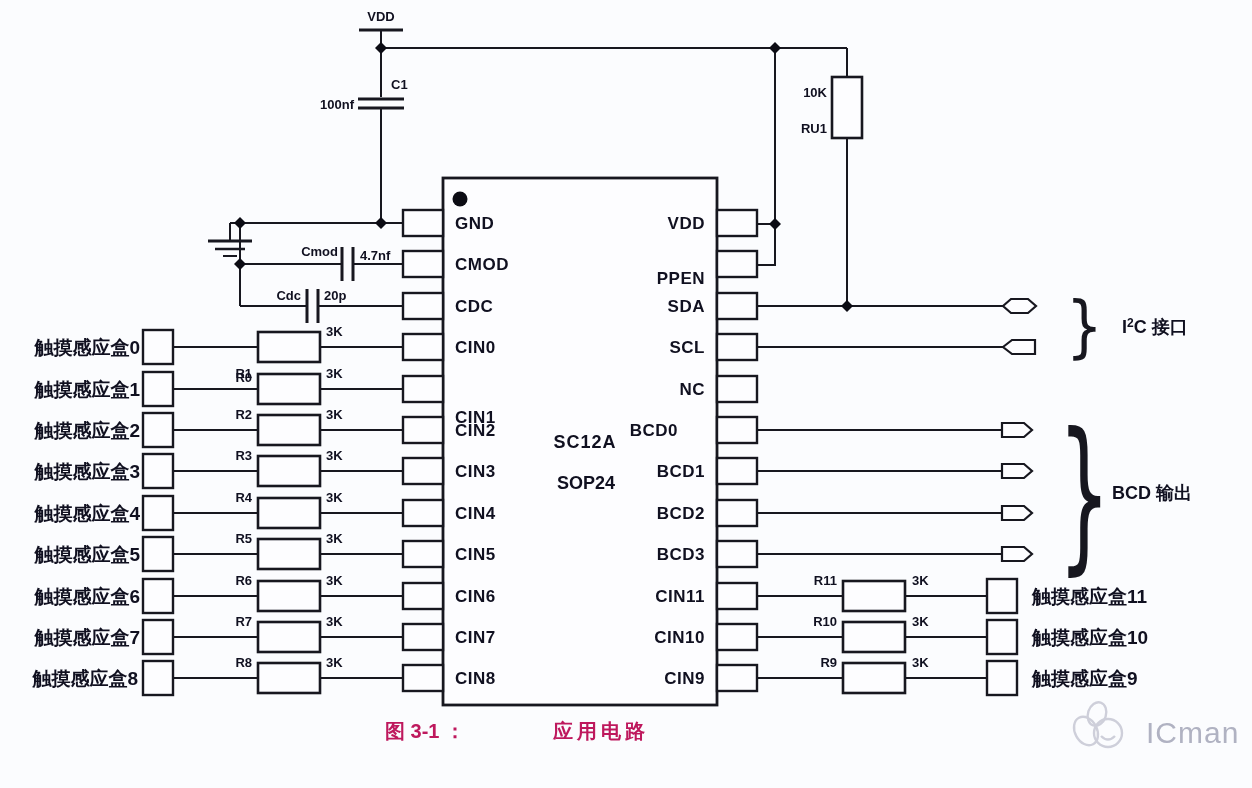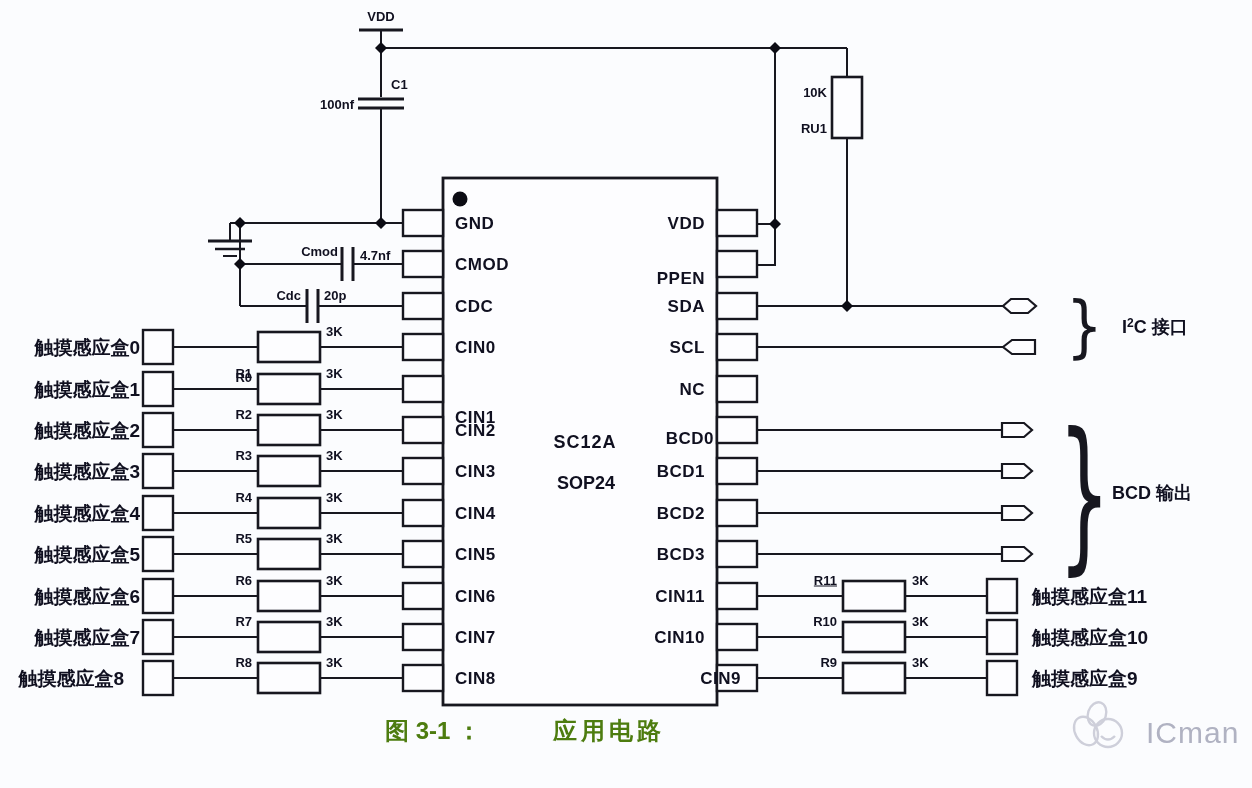--- a/index.html
+++ b/index.html
@@ -9,21 +9,21 @@
   .lbl{position:absolute;font-weight:bold;color:#101020;white-space:nowrap;line-height:1;}
   .la{transform:translate(0,-50%);}
   .ra{transform:translate(-100%,-50%);}
   .ca{transform:translate(-50%,-50%);}
   .s13{font-size:13px;}
   .s17{font-size:17px;letter-spacing:.5px;}
   .s19{font-size:18px;}
   .s23{font-size:18px;letter-spacing:1px;}
   .cjk{font-size:19px;font-weight:bold;}
   .bus{font-size:18px;}
-  .cap{font-size:24px;color:#4d7c0f;}
+  .cap{font-size:20px;color:#be185d;}
   .brace{position:absolute;font-family:"DejaVu Sans",sans-serif;font-weight:400;
          color:#17171f;line-height:1;transform-origin:0 0;}
   .logo-text{position:absolute;font-size:30px;font-weight:400;color:#b0b2c2;letter-spacing:1px;
              transform:translate(0,-50%);}
   sup.i2c{font-size:12px;vertical-align:6px;}
 </style>
 </head>
 <body>
 
 <div id="stage">
@@ -214,61 +214,61 @@
   <span class="lbl s17 la" style="left:455px;top:554px;">CIN5</span>
   <span class="lbl s17 la" style="left:455px;top:596px;">CIN6</span>
   <span class="lbl s17 la" style="left:455px;top:637px;">CIN7</span>
   <span class="lbl s17 la" style="left:455px;top:678px;">CIN8</span>
 
   <span class="lbl s17 ra" style="left:705px;top:223px;">VDD</span>
   <span class="lbl s17 ra" style="left:705px;top:278px;">PPEN</span>
   <span class="lbl s17 ra" style="left:705px;top:306px;">SDA</span>
   <span class="lbl s17 ra" style="left:705px;top:347px;">SCL</span>
   <span class="lbl s17 ra" style="left:705px;top:389px;">NC</span>
-  <span class="lbl s17 ra" style="left:714px;top:430px;margin-top:8px;">BCD0</span>
+  <span class="lbl s17 ra" style="left:678px;top:430px;">BCD0</span>
   <span class="lbl s17 ra" style="left:705px;top:471px;">BCD1</span>
   <span class="lbl s17 ra" style="left:705px;top:513px;">BCD2</span>
   <span class="lbl s17 ra" style="left:705px;top:554px;">BCD3</span>
   <span class="lbl s17 ra" style="left:705px;top:596px;">CIN11</span>
   <span class="lbl s17 ra" style="left:705px;top:637px;">CIN10</span>
-  <span class="lbl s17 ra" style="left:705px;top:678px;margin-left:36px;">CIN9</span>
+  <span class="lbl s17 ra" style="left:705px;top:678px;">CIN9</span>
 
   <span class="lbl s23 ca" style="left:585px;top:442px;">SC12A</span>
   <span class="lbl s19 ca" style="left:586px;top:483px;">SOP24</span>
 
   <span class="lbl cjk ra" style="left:140px;top:347px;">触摸感应盒0</span>
   <span class="lbl cjk ra" style="left:140px;top:389px;">触摸感应盒1</span>
   <span class="lbl cjk ra" style="left:140px;top:430px;">触摸感应盒2</span>
   <span class="lbl cjk ra" style="left:140px;top:471px;">触摸感应盒3</span>
   <span class="lbl cjk ra" style="left:140px;top:513px;">触摸感应盒4</span>
   <span class="lbl cjk ra" style="left:140px;top:554px;">触摸感应盒5</span>
   <span class="lbl cjk ra" style="left:140px;top:596px;">触摸感应盒6</span>
   <span class="lbl cjk ra" style="left:140px;top:637px;">触摸感应盒7</span>
-  <span class="lbl cjk ra" style="left:124px;top:678px;">触摸感应盒8</span>
+  <span class="lbl cjk ra" style="left:138px;top:678px;">触摸感应盒8</span>
 
   <span class="lbl s13 ra" style="left:252px;top:331px;margin-top:46px;">R0</span>
   <span class="lbl s13 la" style="left:326px;top:331px;">3K</span>
   <span class="lbl s13 ra" style="left:252px;top:373px;">R1</span>
   <span class="lbl s13 la" style="left:326px;top:373px;">3K</span>
   <span class="lbl s13 ra" style="left:252px;top:414px;">R2</span>
   <span class="lbl s13 la" style="left:326px;top:414px;">3K</span>
   <span class="lbl s13 ra" style="left:252px;top:455px;">R3</span>
   <span class="lbl s13 la" style="left:326px;top:455px;">3K</span>
   <span class="lbl s13 ra" style="left:252px;top:497px;">R4</span>
   <span class="lbl s13 la" style="left:326px;top:497px;">3K</span>
   <span class="lbl s13 ra" style="left:252px;top:538px;">R5</span>
   <span class="lbl s13 la" style="left:326px;top:538px;">3K</span>
   <span class="lbl s13 ra" style="left:252px;top:580px;">R6</span>
   <span class="lbl s13 la" style="left:326px;top:580px;">3K</span>
   <span class="lbl s13 ra" style="left:252px;top:621px;">R7</span>
   <span class="lbl s13 la" style="left:326px;top:621px;">3K</span>
   <span class="lbl s13 ra" style="left:252px;top:662px;">R8</span>
   <span class="lbl s13 la" style="left:326px;top:662px;">3K</span>
 
-  <span class="lbl s13 ra" style="left:837px;top:580px;text-decoration:underline;">R11</span>
+  <span class="lbl s13 ra" style="left:837px;top:580px;">R11</span>
   <span class="lbl s13 la" style="left:912px;top:580px;">3K</span>
   <span class="lbl s13 ra" style="left:837px;top:621px;">R10</span>
   <span class="lbl s13 la" style="left:912px;top:621px;">3K</span>
   <span class="lbl s13 ra" style="left:837px;top:662px;">R9</span>
   <span class="lbl s13 la" style="left:912px;top:662px;">3K</span>
 
   <span class="lbl cjk la" style="left:1032px;top:596px;">触摸感应盒11</span>
   <span class="lbl cjk la" style="left:1032px;top:637px;">触摸感应盒10</span>
   <span class="lbl cjk la" style="left:1032px;top:678px;">触摸感应盒9</span>
 

